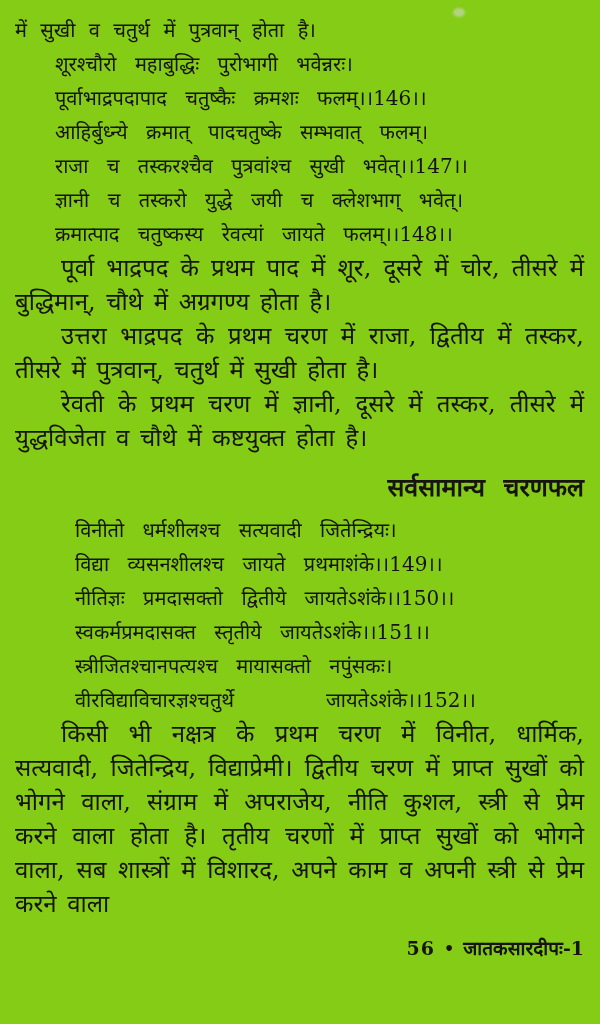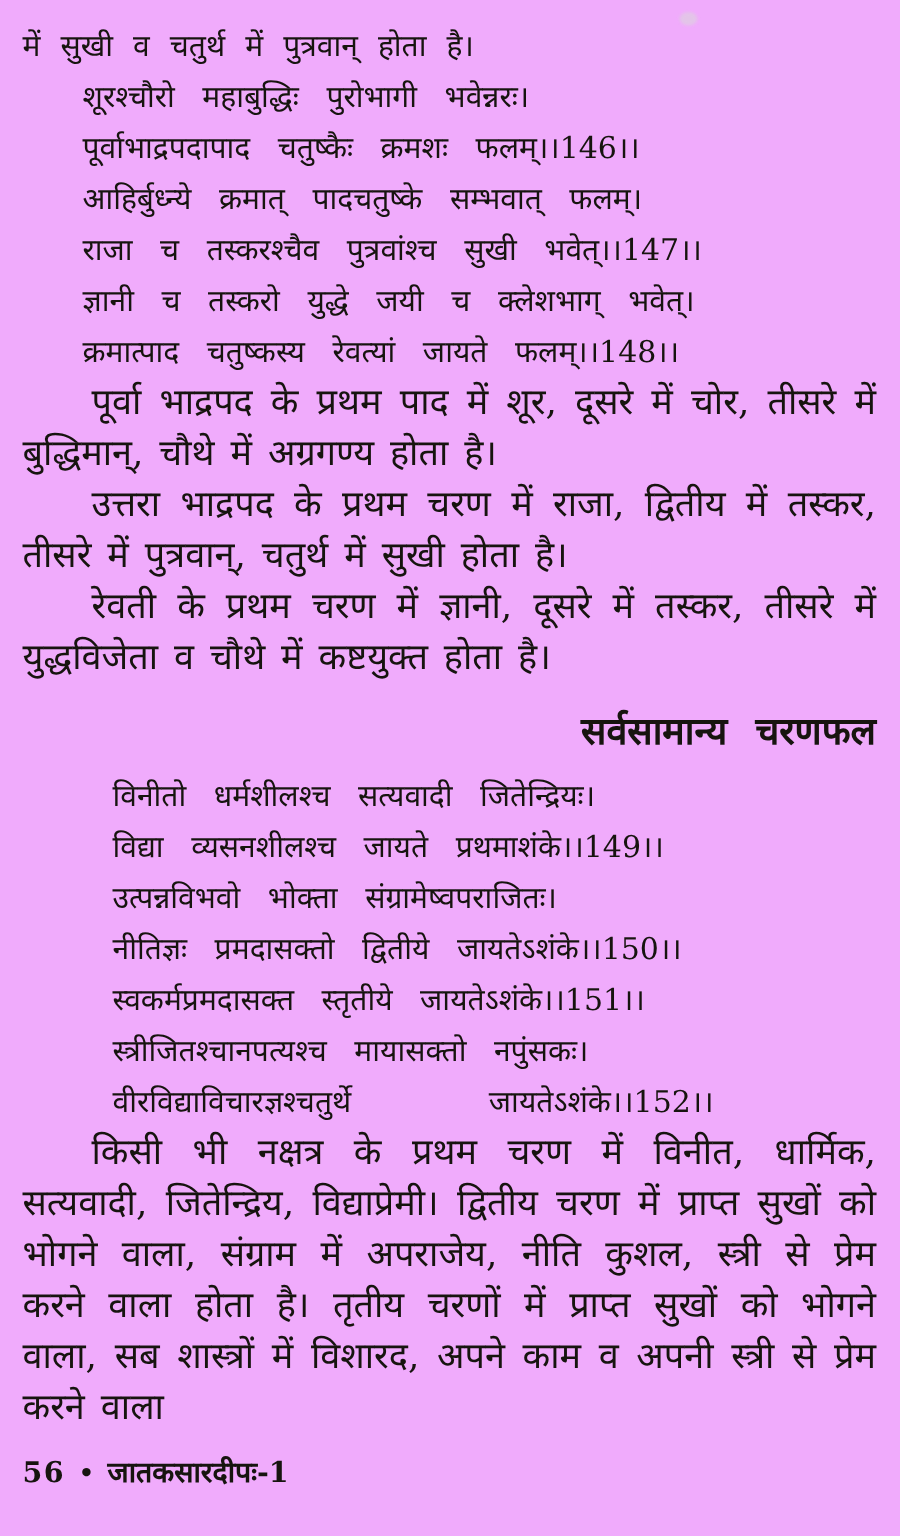--- a/index.html
+++ b/index.html
@@ -4,21 +4,21 @@
 <style>
   * { margin: 0; padding: 0; box-sizing: border-box; }
   html, body { background: #ffffff; }
   body {
     width: 600px; height: 1024px;
     font-family: "DejaVu Serif", serif;
   }
   .page {
     position: relative;
     width: 600px; height: 1024px;
-    background: #f0abfc;
+    background: #84cc16;
     color: #17140f;
     padding: 13px 16px 0 15px;
     overflow: hidden;
   }
   .scan-mark {
     position: absolute; top: 8px; left: 453px;
     width: 12px; height: 9px; border-radius: 50%;
     background: #d9d9d9; opacity: 0.55;
     filter: blur(1px);
   }
@@ -43,21 +43,21 @@
   }
   .heading {
     font-size: 25px; font-weight: bold;
     line-height: 32px;
     margin: 17px 0 9px 0;
     word-spacing: 10px;
     text-align: right;
   }
   .footer {
     margin-top: 12px;
-    text-align: left;
+    text-align: right;
     font-weight: bold;
     font-size: 19px; line-height: 30px;
   }
   .footer .pg { letter-spacing: 1px; }
   .footer .sep { display: inline-block; margin: 0 9px; font-size: 16px; vertical-align: 1px; }
 </style>
 </head>
 <body>
 
 <div class="page">
@@ -77,21 +77,20 @@
 
   <p class="para">पूर्वा भाद्रपद के प्रथम पाद में शूर, दूसरे में चोर, तीसरे में बुद्धिमान्, चौथे में अग्रगण्य होता है।</p>
   <p class="para">उत्तरा भाद्रपद के प्रथम चरण में राजा, द्वितीय में तस्कर, तीसरे में पुत्रवान्, चतुर्थ में सुखी होता है।</p>
   <p class="para">रेवती के प्रथम चरण में ज्ञानी, दूसरे में तस्कर, तीसरे में युद्धविजेता व चौथे में कष्टयुक्त होता है।</p>
 
   <h2 class="heading">सर्वसामान्य चरणफल</h2>
 
   <div class="verse-block v2">
     <p class="verse-line">विनीतो धर्मशीलश्च सत्यवादी जितेन्द्रियः।</p>
     <p class="verse-line">विद्या व्यसनशीलश्च जायते प्रथमाशंके।।149।।</p>
-    <p class="verse-line">उत्पन्नविभवो भोक्ता संग्रामेष्वपराजितः।</p>
     <p class="verse-line">नीतिज्ञः प्रमदासक्तो द्वितीये जायतेऽशंके।।150।।</p>
     <p class="verse-line">स्वकर्मप्रमदासक्त स्तृतीये जायतेऽशंके।।151।।</p>
     <p class="verse-line">स्त्रीजितश्चानपत्यश्च मायासक्तो नपुंसकः।</p>
     <p class="verse-line">वीरविद्याविचारज्ञश्चतुर्थे     जायतेऽशंके।।152।।</p>
   </div>
 
   <p class="para">किसी भी नक्षत्र के प्रथम चरण में विनीत, धार्मिक, सत्यवादी, जितेन्द्रिय, विद्याप्रेमी। द्वितीय चरण में प्राप्त सुखों को भोगने वाला, संग्राम में अपराजेय, नीति कुशल, स्त्री से प्रेम करने वाला होता है। तृतीय चरणों में प्राप्त सुखों को भोगने वाला, सब शास्त्रों में विशारद, अपने काम व अपनी स्त्री से प्रेम करने वाला</p>
 
   <div class="footer">
     <span class="pg">56</span><span class="sep">•</span><span class="title">जातकसारदीपः-1</span>

